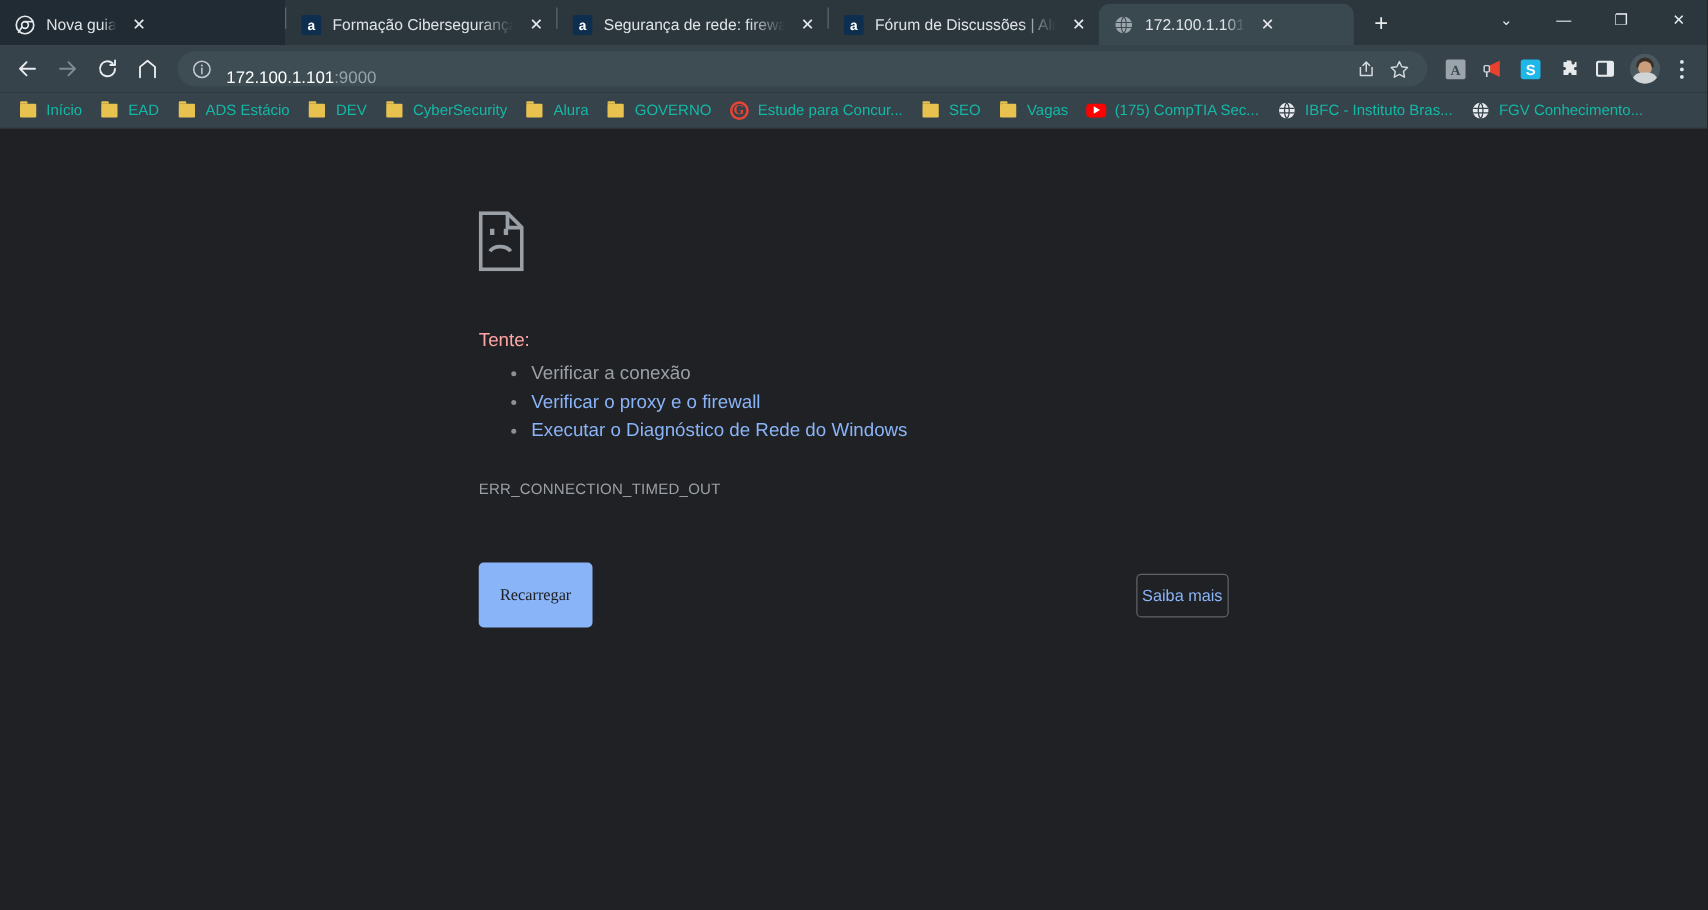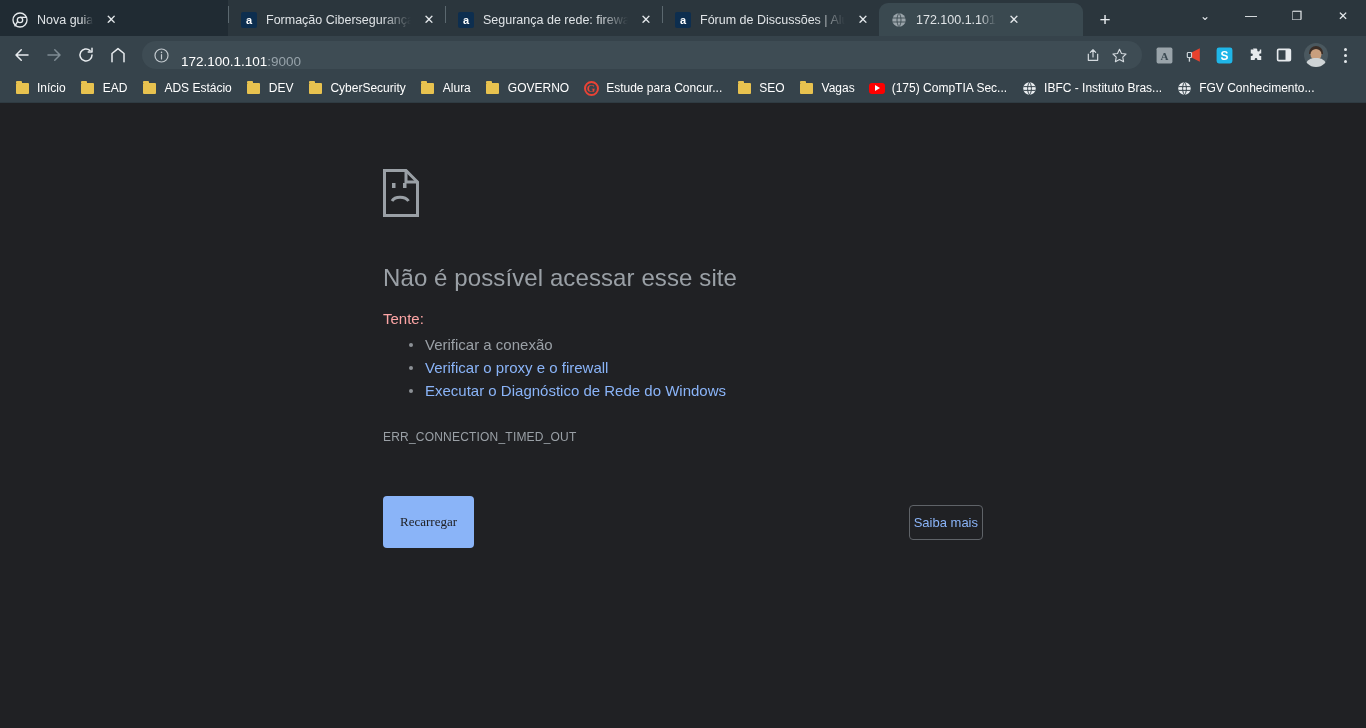--- a/index.html
+++ b/index.html
@@ -165,21 +165,21 @@
     padding: 0 8px 0 10px;
     border-bottom: 1px solid #2f3b42;
   }
   .bm {
     display: flex; align-items: center; height: 22px;
     padding: 0 8px 0 4px; border-radius: 4px; flex: none;
     margin-right: 2px;
   }
   .bm .bm-icon { width: 16px; height: 16px; margin-right: 7px; flex: none;
     display: flex; align-items: center; justify-content: center; }
-  .bm .bm-label { font-size: 12px; color: #ffffff; white-space: nowrap; }
+  .bm .bm-label { font-size: 12px; color: #14b8a6; white-space: nowrap; }
   .folder {
     width: 13px; height: 11px; background: #e8c24f; border-radius: 1px;
     position: relative;
   }
   .folder:before {
     content: ""; position: absolute; left: 0; top: -2px;
     width: 6px; height: 2px; background: #e8c24f; border-radius: 1px 1px 0 0;
   }
   .gicon {
     width: 15px; height: 15px; border-radius: 50%;
@@ -529,21 +529,20 @@
   <div class="err-icon">
     <svg width="36" height="48" viewBox="0 0 36 48">
       <path d="M1.5 1.5 H23 L34.5 13 V46.5 H1.5 Z" fill="none" stroke="#9aa0a6" stroke-width="3"></path>
       <path d="M23 1.5 V13 H34.5" fill="none" stroke="#9aa0a6" stroke-width="3"></path>
       <rect x="9" y="14" width="3.5" height="5" fill="#9aa0a6"></rect>
       <rect x="20" y="14" width="3.5" height="5" fill="#9aa0a6"></rect>
       <path d="M9 32 C12 27 22 27 25.5 32" fill="none" stroke="#9aa0a6" stroke-width="3"></path>
     </svg>
   </div>
 
-  <h1 class="err-title">Não é possível acessar esse site</h1>
 
 
   <div class="err-try">Tente:</div>
 
   <ul class="err-list">
     <li>Verificar a conexão</li>
     <li class="link">Verificar o proxy e o firewall</li>
     <li class="link">Executar o Diagnóstico de Rede do Windows</li>
   </ul>
 

